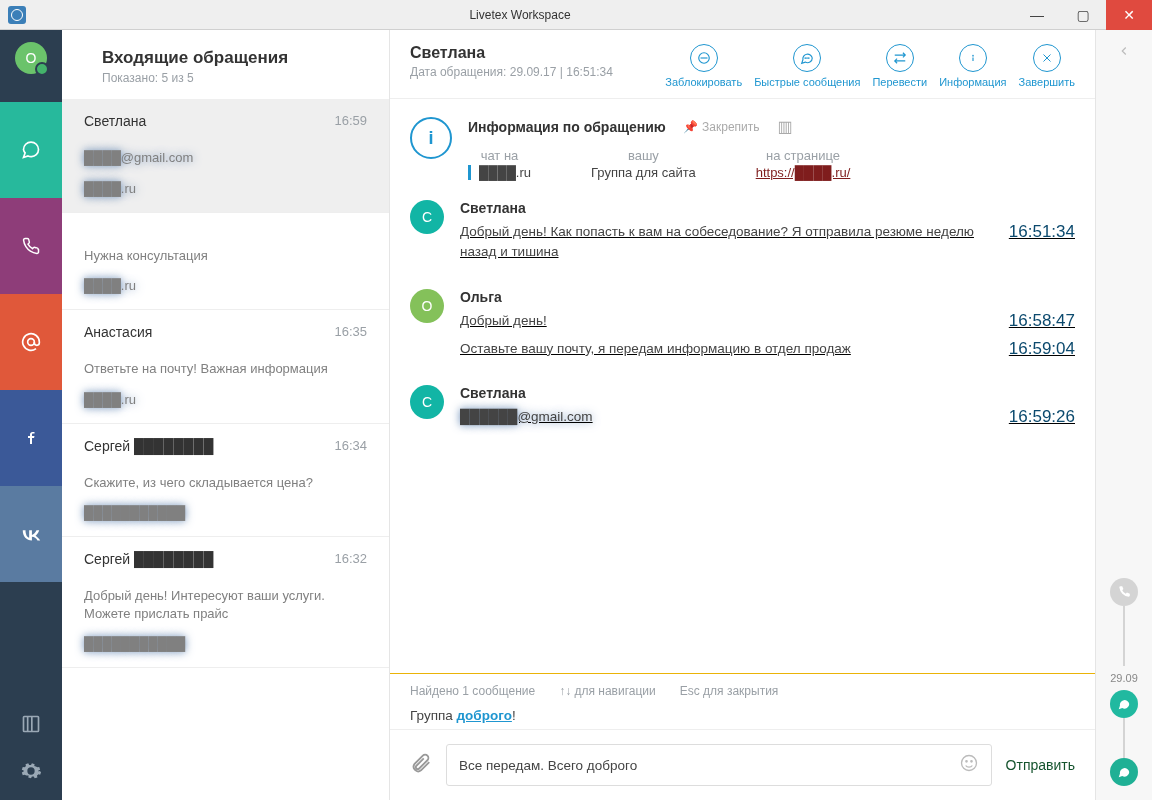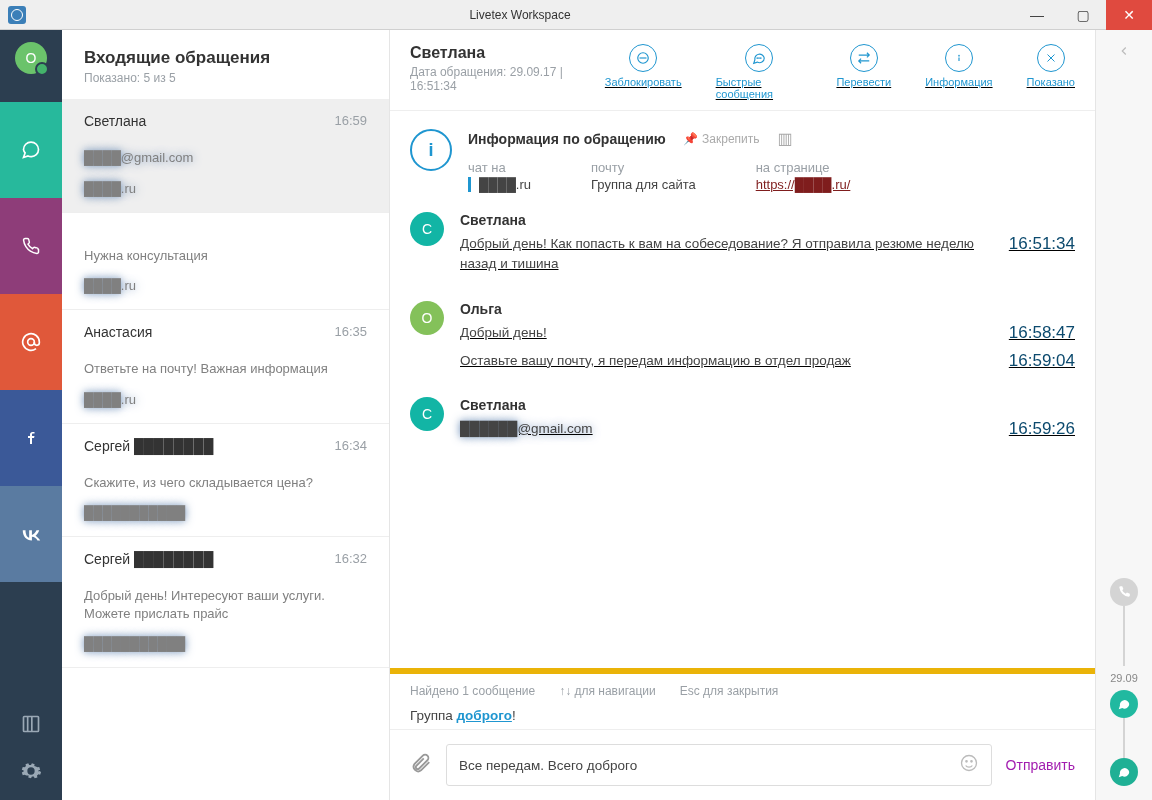--- a/index.html
+++ b/index.html
@@ -20,70 +20,70 @@
 .rail-tab.green{background:#27b99c;}
 .rail-tab.purple{background:#8e3d79;}
 .rail-tab.orange{background:#e0583a;}
 .rail-tab.fb{background:#3b5998;}
 .rail-tab.vk{background:#5a7ba1;}
 .rail-spacer{flex:1;}
 .rail-bottom{padding-bottom:18px;display:flex;flex-direction:column;gap:26px;align-items:center;}
 .rail-bottom .ico{color:#9aa8b5;}
 .ico svg{display:block;}
 .sidebar { width:328px; background:#fff; border-right:1px solid #e5e5e5; display:flex; flex-direction:column;}
-.sb-head { padding:18px 22px 14px; }
+.sb-head { padding:18px 40px 14px; }
 .sb-head h1{font-size:17px;font-weight:600;color:#333;}
 .sb-head .sub{font-size:12px;color:#9aa0a6;margin-top:3px;}
 .conv-list{flex:1;overflow:auto;}
 .conv{padding:14px 22px 16px;border-bottom:1px solid #eee;position:relative;cursor:pointer;}
 .conv.selected{background:#efefef;}
 .conv .row1{display:flex;justify-content:space-between;}
 .conv .name{font-size:14px;color:#333;}
 .conv .time{font-size:13px;color:#9aa0a6;}
 .conv .preview{font-size:13px;color:#808080;margin-top:20px;line-height:1.35;}
 .conv .site{font-size:13px;color:#808080;margin-top:14px;}
 .blur{color:transparent;text-shadow:0 0 8px rgba(80,120,170,.8);user-select:none;}
 .main { flex:1; display:flex; flex-direction:column; min-width:0; border-right:1px solid #e5e5e5;}
 .main-head{display:flex;align-items:flex-start;padding:14px 20px 10px;border-bottom:1px solid #eee;}
 .main-head .htitle h2{font-size:16px;font-weight:600;color:#333;}
 .main-head .htitle .hmeta{font-size:12px;color:#9aa0a6;margin-top:3px;}
-.main-actions{margin-left:auto;display:flex;gap:34px;text-decoration:underline;}
+.main-actions{margin-left:auto;display:flex;gap:12px;}
 .maction{display:flex;flex-direction:column;align-items:center;gap:4px;font-size:11px;color:#1f96d0;cursor:pointer;}
 .maction .circ{width:28px;height:28px;border:1.6px solid #1f96d0;border-radius:50%;display:flex;align-items:center;justify-content:center;}
 .chat{flex:1;overflow:auto;padding:18px 20px 8px;}
 .info-card{display:flex;gap:16px;margin-bottom:20px;align-items:flex-start;}
 .info-card .big-i{width:42px;height:42px;border:2px solid #1f96d0;border-radius:50%;color:#1f96d0;display:flex;align-items:center;justify-content:center;font-weight:600;font-size:18px;flex-shrink:0;}
 .info-card .ic-body{flex:1;}
 .ic-row1{display:flex;align-items:center;gap:18px;}
 .ic-row1 .t{font-weight:600;font-size:14px;color:#333;}
 .ic-row1 .pin{font-size:12px;color:#aaa;}
-.ic-cols{display:flex;gap:60px;margin-top:12px;font-size:13px;}
+.ic-cols{display:flex;gap:60px;margin-top:12px;font-size:13px;text-align:center;}
 .ic-col .lbl{color:#9aa0a6;}
 .ic-col .val{color:#444;margin-top:2px;}
 .ic-col .val .indent{border-left:3px solid #1f96d0;padding-left:8px;display:inline-block;}
 .ic-col .val a{color:#7f1d1d;text-decoration:underline;}
 .msg{display:flex;gap:16px;margin-bottom:18px;}
 .msg .ava{width:34px;height:34px;border-radius:50%;display:flex;align-items:center;justify-content:center;color:#fff;font-size:14px;flex-shrink:0;}
 .ava.cyan{background:#12b5a5;}
 .ava.green{background:#84c15a;}
 .msg .mbody{flex:1;}
 .msg .mhead{font-weight:600;font-size:14px;color:#333;margin-bottom:6px;}
 .msg .mline{display:flex;justify-content:space-between;gap:16px;margin-bottom:8px;text-decoration:underline;}
 .msg .mtext{font-size:13.5px;color:#444;line-height:1.5;}
 .msg .mtime{font-size:17px;color:#0c4a6e;white-space:nowrap;}
-.search-bar{border-top:6px solid #eab308;padding:10px 20px 6px;}
+.search-bar{border-top:1px solid #eab308;padding:10px 20px 6px;}
 .sb-row{display:flex;gap:24px;font-size:12px;color:#9aa0a6;}
 .sb-resline{font-size:13.5px;color:#444;margin-top:10px;}
 .sb-resline .hl{color:#1f96d0;text-decoration:underline;font-weight:600;}
 .compose{display:flex;align-items:center;gap:14px;padding:14px 20px;border-top:1px solid #eee;}
 .compose .clip{color:#999;}
 .compose .input-wrap{flex:1;border:1px solid #ddd;border-radius:3px;display:flex;align-items:center;padding:8px 12px;}
 .compose input{flex:1;border:none;outline:none;font-size:13.5px;color:#444;}
 .compose .emoji{color:#bbb;}
-.compose .send{color:#a21caf;font-size:14px;cursor:pointer;}
+.compose .send{color:#14532d;font-size:14px;cursor:pointer;}
 .rightrail{width:56px;background:#f7f7f7;display:flex;flex-direction:column;align-items:center;padding:14px 0;position:relative;}
 .rr-chev{color:#bbb;cursor:pointer;}
 .rr-spacer{flex:1;}
 .rr-node{position:relative;display:flex;flex-direction:column;align-items:center;}
 .rr-phone{width:28px;height:28px;border-radius:50%;background:#d4d4d4;display:flex;align-items:center;justify-content:center;color:#fff;}
 .rr-line{width:2px;height:60px;background:#d4d4d4;}
 .rr-date{font-size:11px;color:#888;margin:6px 0;}
 .rr-chat{width:28px;height:28px;border-radius:50%;background:#21b9a0;display:flex;align-items:center;justify-content:center;color:#fff;}
 </style>
 </head>
@@ -246,41 +246,41 @@
               </span>
               <span>Информация</span>
             </div>
           <div class="maction">
               <span class="circ">
                 <svg width="12" height="12" viewBox="0 0 24 24" fill="none" stroke="#1f96d0" stroke-width="2">
                   <line x1="5" y1="5" x2="19" y2="19"></line>
                   <line x1="19" y1="5" x2="5" y2="19"></line>
                 </svg>
               </span>
-              <span>Показано</span>
+              <span>Завершить</span>
             </div>
         </div>
       </div>
 
       <div class="chat">
         <div class="info-card">
           <div class="big-i">i</div>
           <div class="ic-body">
             <div class="ic-row1">
               <span class="t">Информация по обращению</span>
               <span class="pin">📌 <span>Закрепить</span></span>
               <span style="color:#aaa">▥</span>
             </div>
             <div class="ic-cols">
               <div class="ic-col">
                 <div class="lbl">чат на</div>
                 <div class="val"><span class="indent">████.ru</span></div>
               </div>
               <div class="ic-col">
-                <div class="lbl">почту</div>
+                <div class="lbl">вашу</div>
                 <div class="val">Группа для сайта</div>
               </div>
               <div class="ic-col">
                 <div class="lbl">на странице</div>
                 <div class="val"><a href="#">https://████.ru/</a></div>
               </div>
             </div>
           </div>
         </div>
         <div id="messages">

